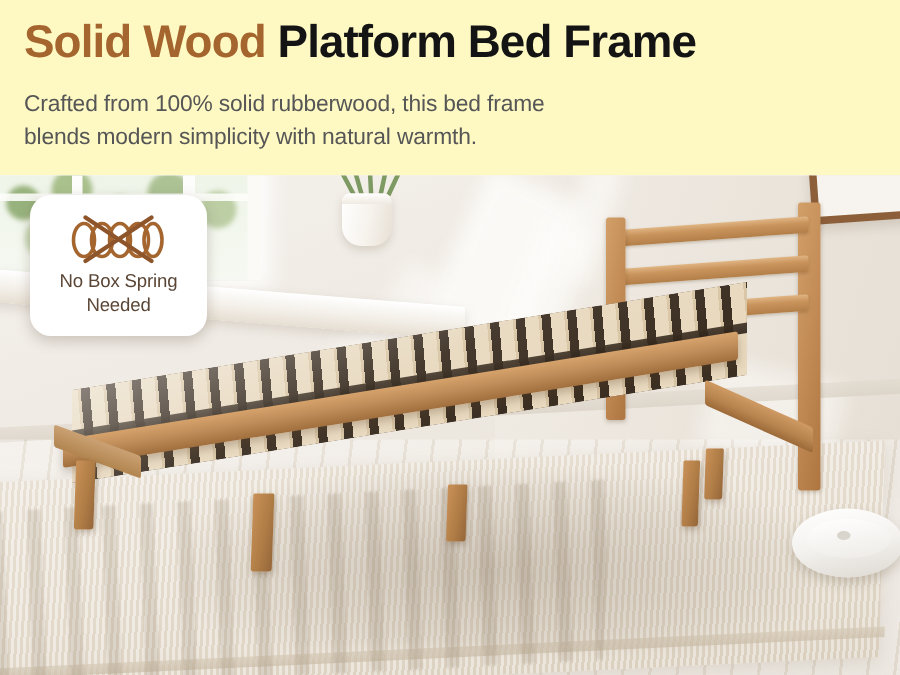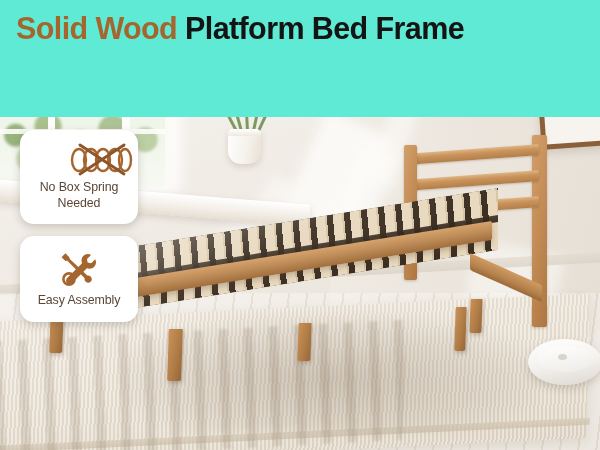--- a/index.html
+++ b/index.html
@@ -3,21 +3,21 @@
 <meta charset="utf-8">
 <style>
   html,body{margin:0;padding:0;}
   body{
     width:600px;height:450px;overflow:hidden;background:#ffffff;
     font-family:"Liberation Sans","DejaVu Sans",sans-serif;
   }
   .page{position:relative;width:600px;height:450px;background:#fff;}
 
   
-  .header{position:absolute;left:0;top:0;width:600px;height:117px;background:#5eead4;}
+  .header{position:absolute;left:0;top:0;width:600px;height:117px;background:#fef9c3;}
   .headline{
     position:absolute;left:16px;top:13px;
     font-size:30.5px;font-weight:bold;letter-spacing:-0.6px;
     white-space:nowrap;line-height:1;
   }
   .headline .accent{color:#a5652f;}
   .headline .plain{color:#141414;}
   .sub{
     position:absolute;left:16px;top:59px;
     font-size:15.2px;color:#565656;line-height:1.42;
@@ -183,36 +183,40 @@
   .vac-top{position:absolute;left:10px;top:7px;width:56px;height:26px;border-radius:50%;
     background:linear-gradient(170deg,#ffffff,#eeebe6);}
   .vac-dot{position:absolute;left:30px;top:15px;width:9px;height:6px;border-radius:50%;
     background:#d9d4cc;}
 
   
   .badges{position:absolute;left:0;top:0;width:600px;height:450px;}
   .badge{position:absolute;left:20px;width:118px;background:#ffffff;border-radius:14px;
     box-shadow:0 3px 9px rgba(90,75,58,.26);
     display:flex;flex-direction:column;align-items:center;justify-content:center;}
-  .b1{top:130px;height:94px;align-items:flex-end;}
+  .b1{top:130px;height:94px;}
   .b2{top:236px;height:86px;}
   .b3{top:334px;height:88px;}
   .badge-ico{display:flex;align-items:center;justify-content:center;margin-bottom:3px;}
   .badge-label{
     color:#5b4636;font-size:12.4px;line-height:1.22;text-align:center;
     letter-spacing:-0.1px;padding:0 5px;}
 </style>
 </head>
 <body>
 
 <div class="page">
 
   <div class="header">
     <div class="headline">
       <span class="accent">Solid Wood</span><span class="plain"> Platform Bed Frame</span>
+    </div>
+    <div class="sub">
+      <span class="l1">Crafted from 100% solid rubberwood, this bed frame</span>
+      <span class="l2">blends modern simplicity with natural warmth.</span>
     </div>
   </div>
 
   <div class="photo">
     <div class="wall"></div>
     <div class="wall-right"></div>
 
     <div class="sun s1"></div>
     <div class="sun s2"></div>
     <div class="sun s3"></div>
@@ -295,28 +299,16 @@
           </g>
           <g stroke="#8d5529" stroke-width="2.8" stroke-linecap="round">
             <line x1="14" y1="2" x2="58" y2="31"></line>
             <line x1="58" y1="2" x2="14" y2="31"></line>
           </g>
         </svg>
       </div>
       <div class="badge-label">No Box Spring Needed</div>
     </div>
 
-    <div class="badge b2">
-      <div class="badge-ico">
-        <svg width="42" height="40" viewBox="0 0 42 40" fill="none">
-          <g fill="#a5652f">
-            <path d="M30 4c-3.6 0-6.5 2.9-6.5 6.5 0 1 .2 1.9.6 2.7L9.6 27.6a3.6 3.6 0 1 0 5 5l14.3-14.3c.8.3 1.7.5 2.6.5 3.6 0 6.5-2.9 6.5-6.5 0-1.1-.3-2.2-.8-3.1l-4 4-3.6-.6-.6-3.6 4-4C32.2 4.3 31.1 4 30 4z"></path>
-            <path d="M11.3 7.2 7.4 3.3 3.5 7.2l3.9 3.9 1.7-.5 17.6 17.6a3.6 3.6 0 1 0 2.6-2.6L11.8 8.9z"></path>
-            <circle cx="11" cy="29" r="5.6" stroke="#a5652f" stroke-width="2.6" fill="none"></circle>
-          </g>
-        </svg>
-      </div>
-      <div class="badge-label">Easy Assembly</div>
-    </div>
 
 
   </div>
 </div>
 
 </body></html>

